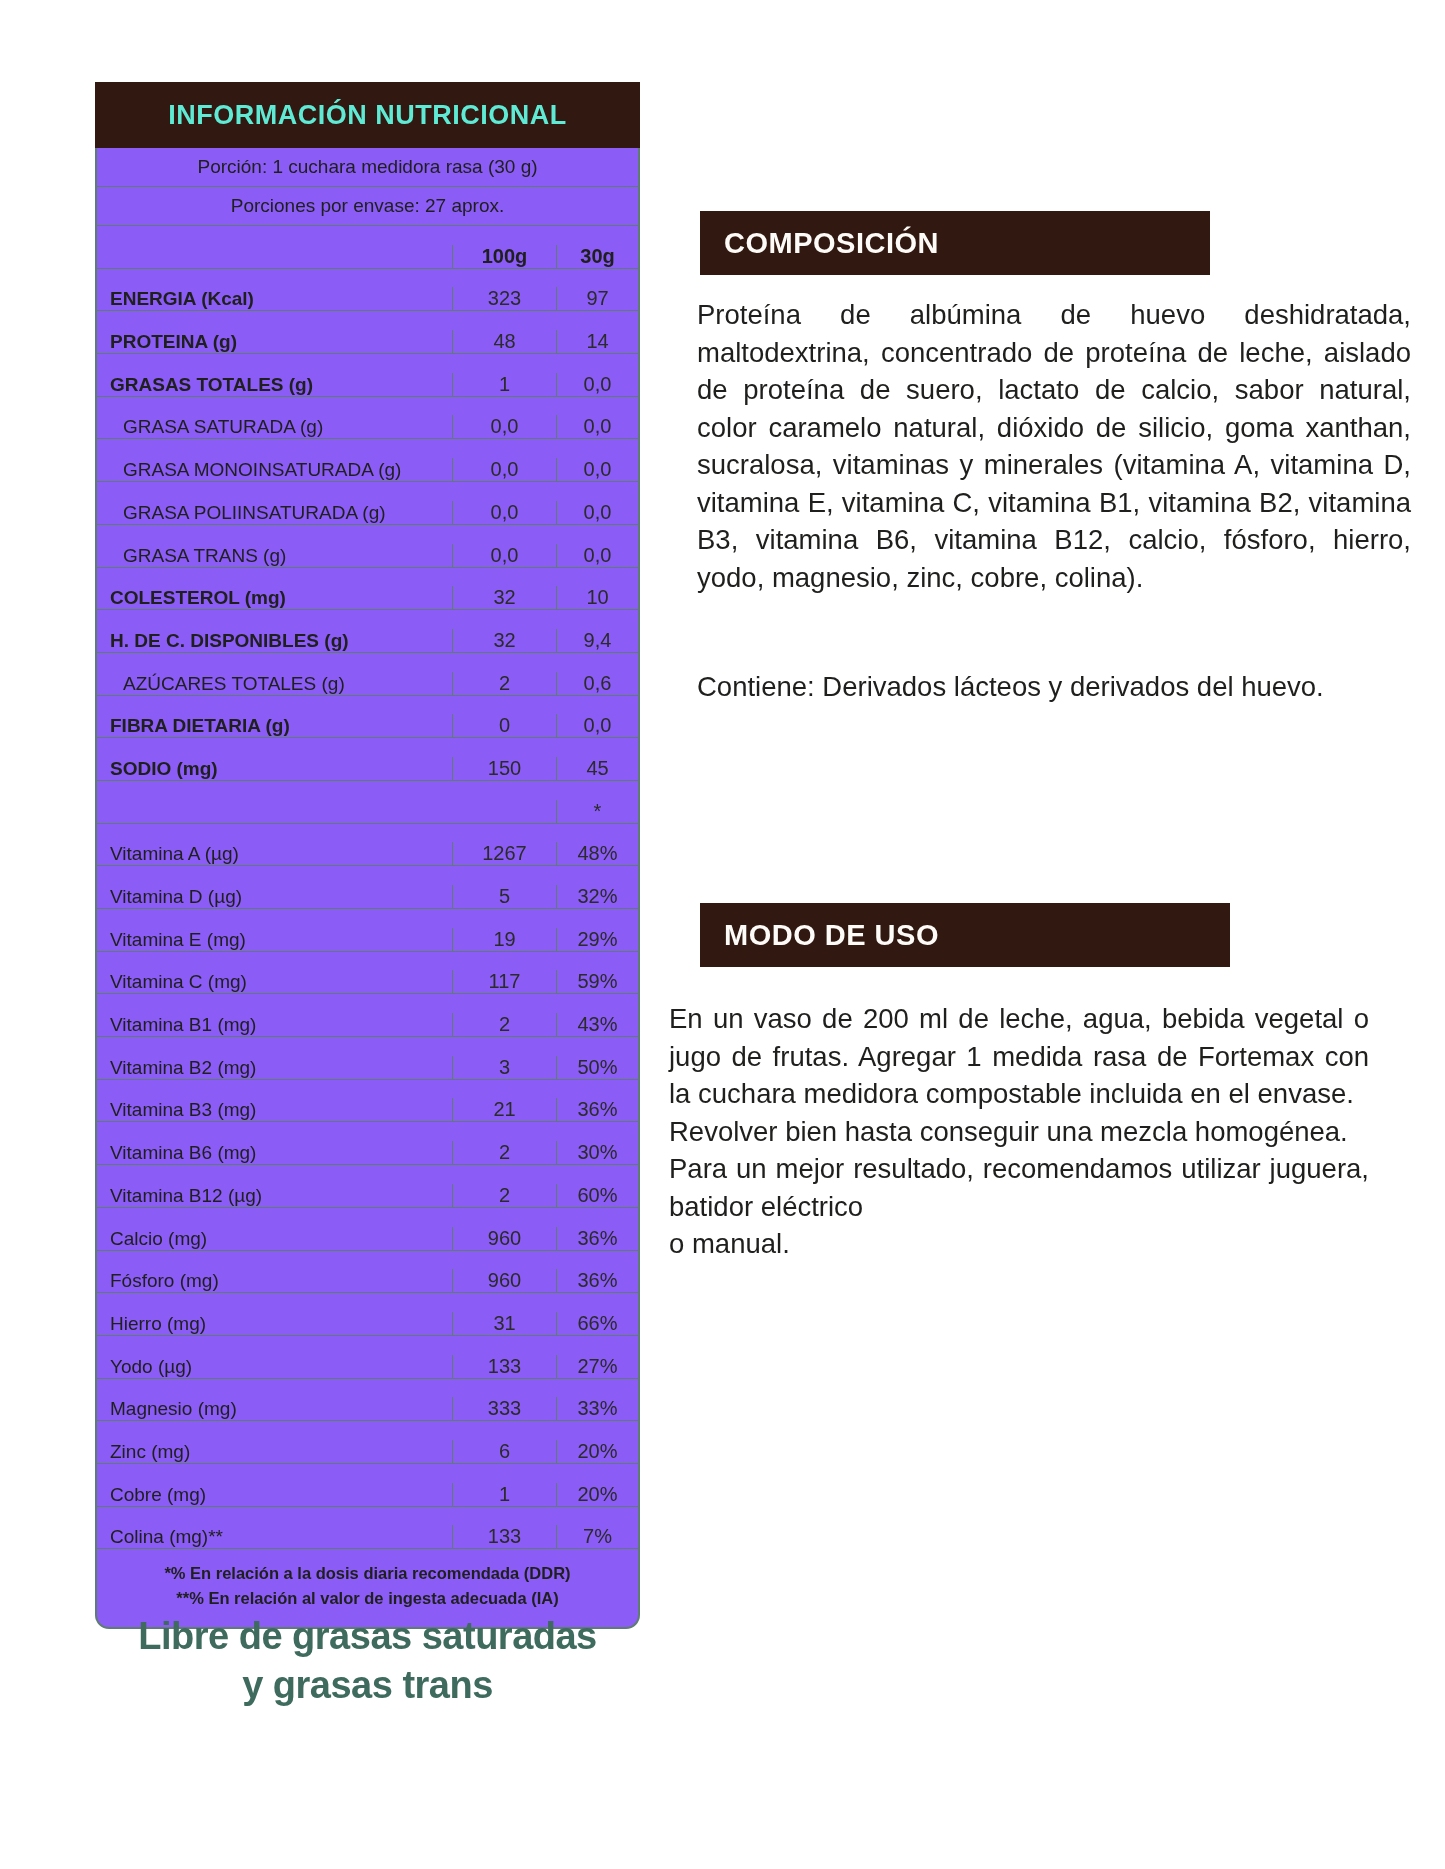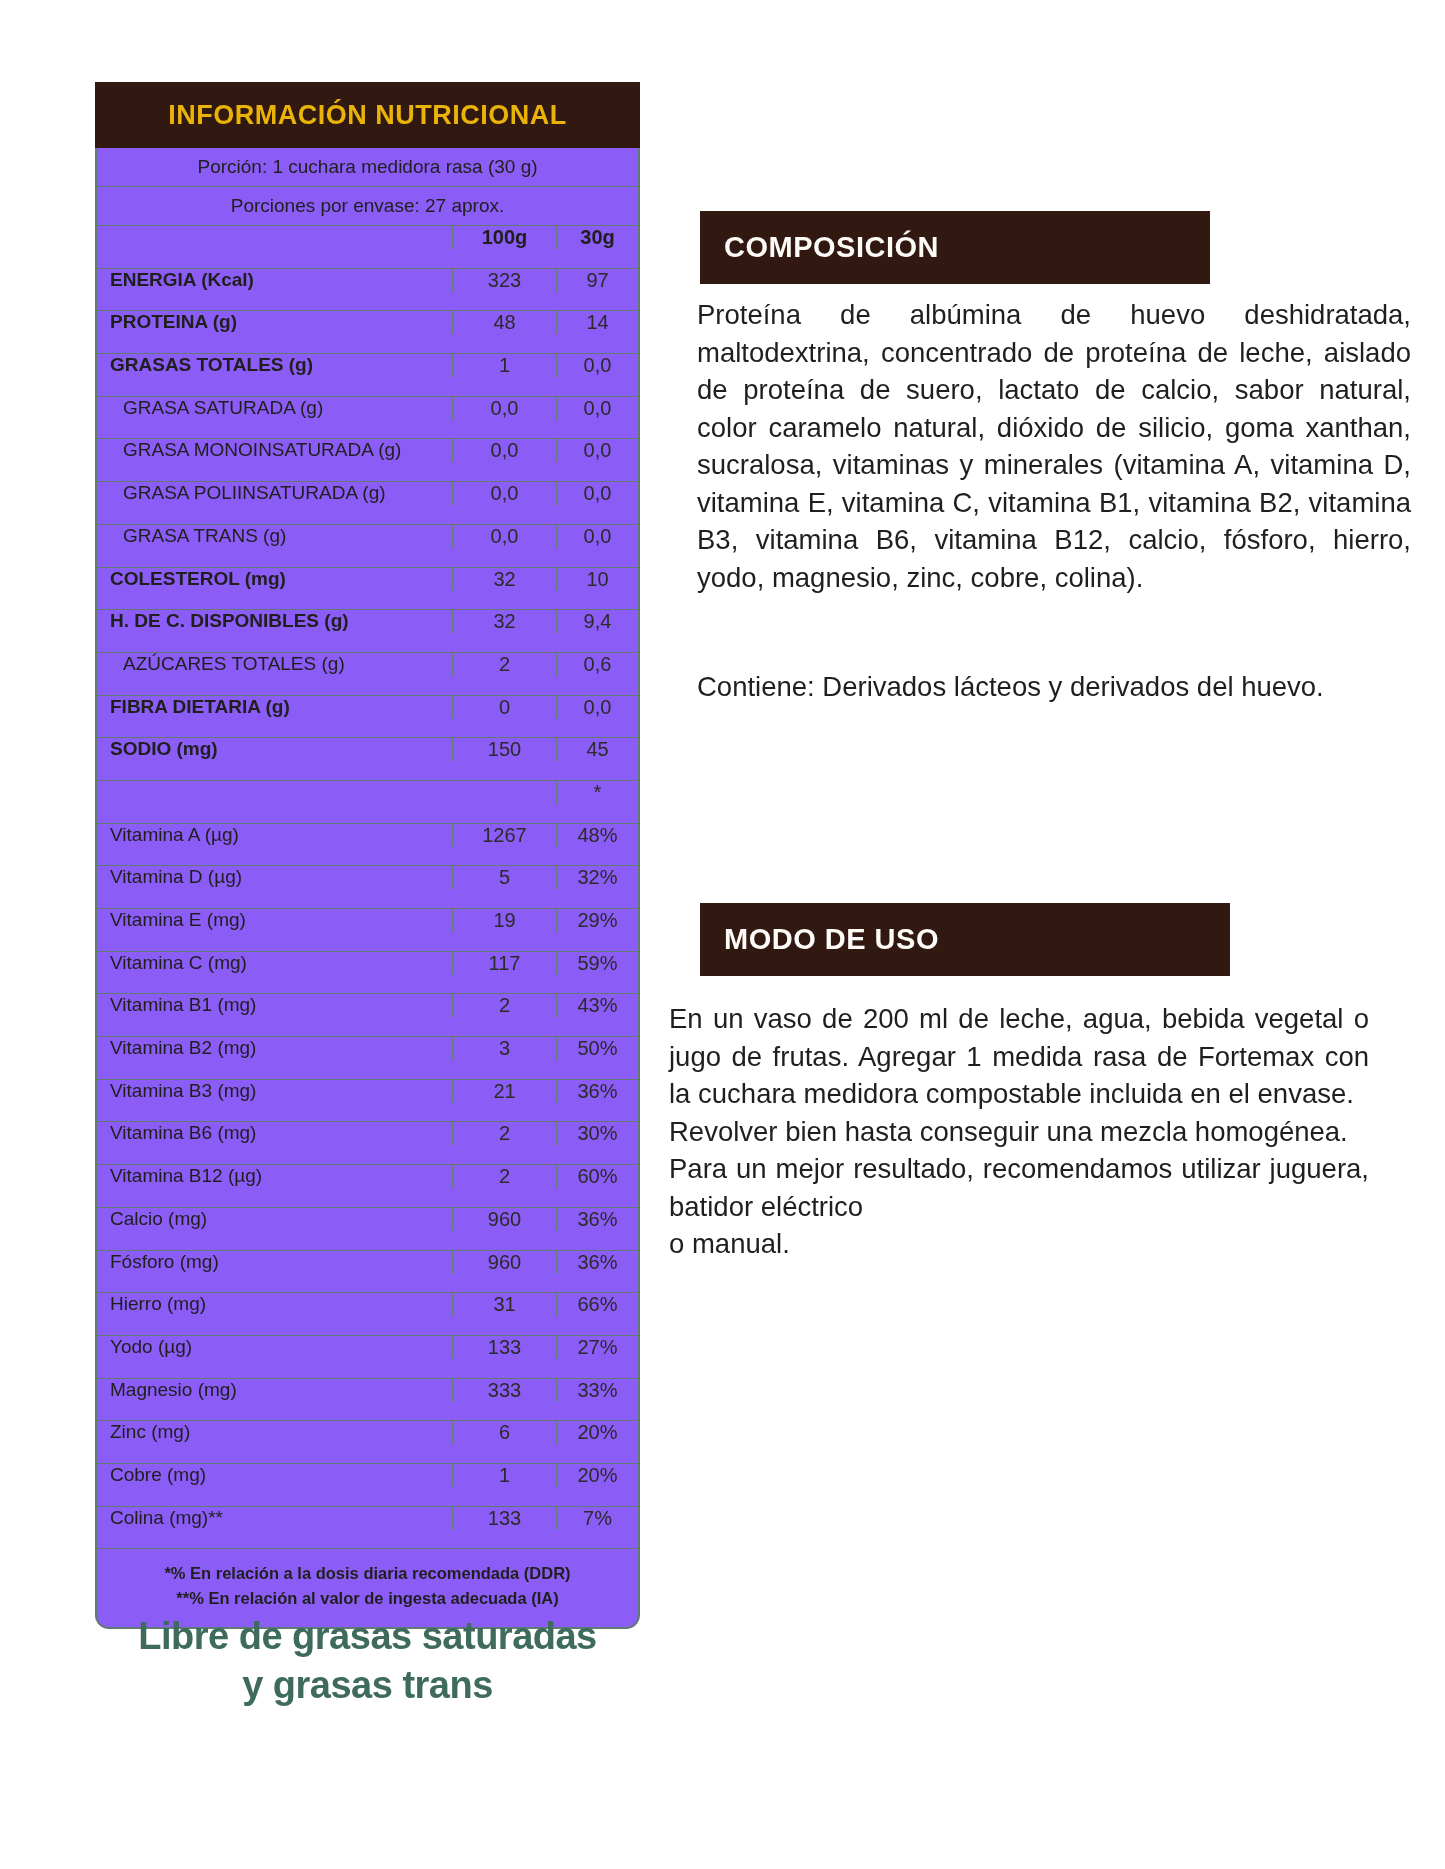--- a/index.html
+++ b/index.html
@@ -6,33 +6,33 @@
   body {
     width:1445px; height:1869px; position:relative;
     background:#ffffff; overflow:hidden;
     font-family:"Liberation Sans","DejaVu Sans",sans-serif;
     color:#1f1f1d;
   }
 
   
   .nt { position:absolute; left:95px; top:82px; width:545px; }
   .nt-title {
-    background:var(--brand-dark); color:#eab308;
+    background:var(--brand-dark); color:#5eead4;
     height:66px; display:flex; align-items:center; justify-content:center;
     font-size:27px; font-weight:700; letter-spacing:.5px;
   }
   .nt-body {
     border:2px solid var(--line); border-top:none;
     border-radius:0 0 14px 14px; overflow:hidden; background:#8b5cf6;
   }
   .nt-line {
     height:38px; display:flex; align-items:center; justify-content:center;
     font-size:19px; border-bottom:1.5px solid var(--line);
   }
-  .row { display:flex; height:41.7px; border-bottom:1.5px solid var(--line); align-items:flex-start; }
+  .row { display:flex; height:41.7px; border-bottom:1.5px solid var(--line); align-items:flex-end; }
   .row:last-child { border-bottom:1.5px solid var(--line); }
   .c-label { width:355px; display:flex; align-items:center; padding-left:13px; box-sizing:border-box; font-size:19px; }
   .c-val { display:flex; align-items:center; justify-content:center; border-left:1.5px solid var(--line); font-size:20px; color:#2b2b29; }
   .c-100 { width:103px; }
   .c-30 { flex:1; }
   .row.bold .c-label { font-weight:700; }
   .row.indent .c-label { padding-left:26px; }
   .grid-head .c-val { font-weight:700; color:#1f1f1d; }
   .nt-foot {
     padding:12px 8px 16px; text-align:center;
@@ -42,21 +42,21 @@
   
   .claim {
     position:absolute; left:95px; top:1612px; width:545px;
     text-align:center; color:var(--green);
     font-size:38px; font-weight:700; line-height:1.28; letter-spacing:-.5px;
   }
 
   
   .sec-head {
     position:absolute; background:var(--brand-dark); color:#fdfbf8;
-    height:73px; display:flex; align-items:center;
+    height:64px; display:flex; align-items:center;
     padding-left:24px; box-sizing:border-box;
     font-size:29px; font-weight:700; letter-spacing:.5px;
   }
   #comp-head { left:700px; top:211px; width:510px; }
   #uso-head  { left:700px; top:903px; width:530px; }
 
   .body-text { position:absolute; font-size:27.5px; line-height:37.5px; text-align:justify; color:#1f1f1d; }
   #comp-body { left:697px; top:296px; width:714px; }
   #comp-body p { margin:0; }
   #comp-body .contains { margin-top:72px; }

